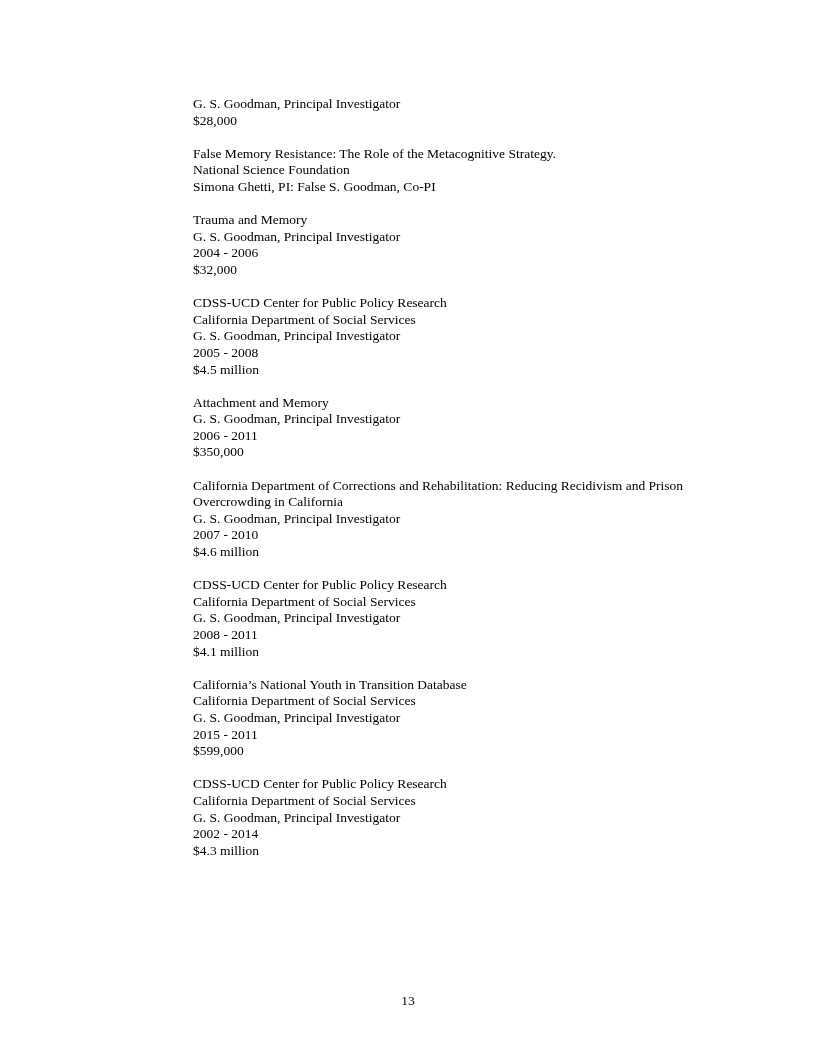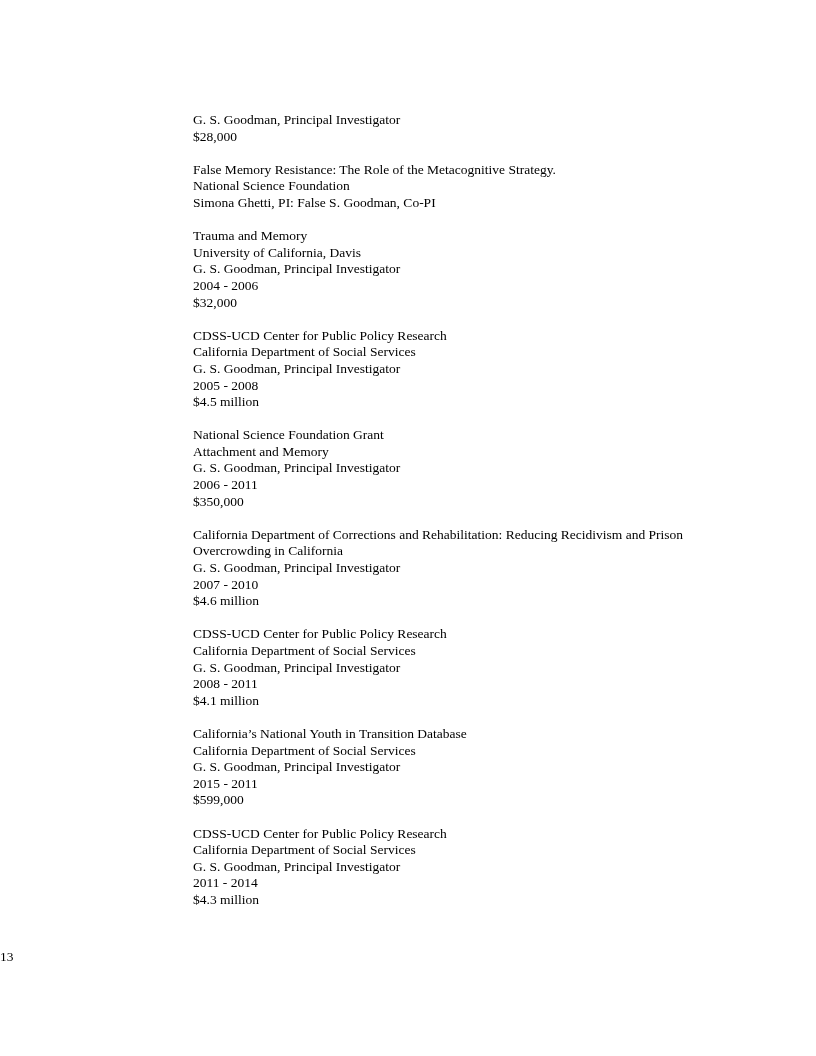--- a/index.html
+++ b/index.html
@@ -16,39 +16,39 @@
     overflow: hidden;
   }
   .page {
     position: absolute;
     inset: 0;
     background: #ffffff;
   }
   .content {
     position: absolute;
     left: 193px;
-    top: 112px;
+    top: 96px;
     width: 500px;
   }
   .entry {
     margin: 0 0 16.6px 0;
   }
   .entry p {
     margin: 0;
     padding: 0;
     font-size: 13.5px;
     line-height: 16.6px;
     white-space: normal;
   }
   .page-number {
     position: absolute;
     left: 0;
-    top: 949px;
+    top: 993px;
     width: 100%;
-    text-align: left;
+    text-align: center;
     font-size: 13.5px;
     line-height: 16.6px;
   }
 </style>
 </head>
 <body>
 
 <div class="page">
   <div class="content">
 
@@ -58,36 +58,34 @@
     </div>
 
     <div class="entry">
       <p>False Memory Resistance: The Role of the Metacognitive Strategy.</p>
       <p>National Science Foundation</p>
       <p>Simona Ghetti, PI: False S. Goodman, Co-PI</p>
     </div>
 
     <div class="entry">
       <p>Trauma and Memory</p>
-      <p>University of California, Davis</p>
       <p>G. S. Goodman, Principal Investigator</p>
       <p>2004 - 2006</p>
       <p>$32,000</p>
     </div>
 
     <div class="entry">
       <p>CDSS-UCD Center for Public Policy Research</p>
       <p>California Department of Social Services</p>
       <p>G. S. Goodman, Principal Investigator</p>
       <p>2005 - 2008</p>
       <p>$4.5 million</p>
     </div>
 
     <div class="entry">
-      <p>National Science Foundation Grant</p>
       <p>Attachment and Memory</p>
       <p>G. S. Goodman, Principal Investigator</p>
       <p>2006 - 2011</p>
       <p>$350,000</p>
     </div>
 
     <div class="entry">
       <p>California Department of Corrections and Rehabilitation: Reducing Recidivism and Prison Overcrowding in California</p>
       <p>G. S. Goodman, Principal Investigator</p>
       <p>2007 - 2010</p>
@@ -107,20 +105,20 @@
       <p>California Department of Social Services</p>
       <p>G. S. Goodman, Principal Investigator</p>
       <p>2015 - 2011</p>
       <p>$599,000</p>
     </div>
 
     <div class="entry">
       <p>CDSS-UCD Center for Public Policy Research</p>
       <p>California Department of Social Services</p>
       <p>G. S. Goodman, Principal Investigator</p>
-      <p>2011 - 2014</p>
+      <p>2002 - 2014</p>
       <p>$4.3 million</p>
     </div>
 
   </div>
 
   <div class="page-number">13</div>
 </div>
 
 </body></html>

